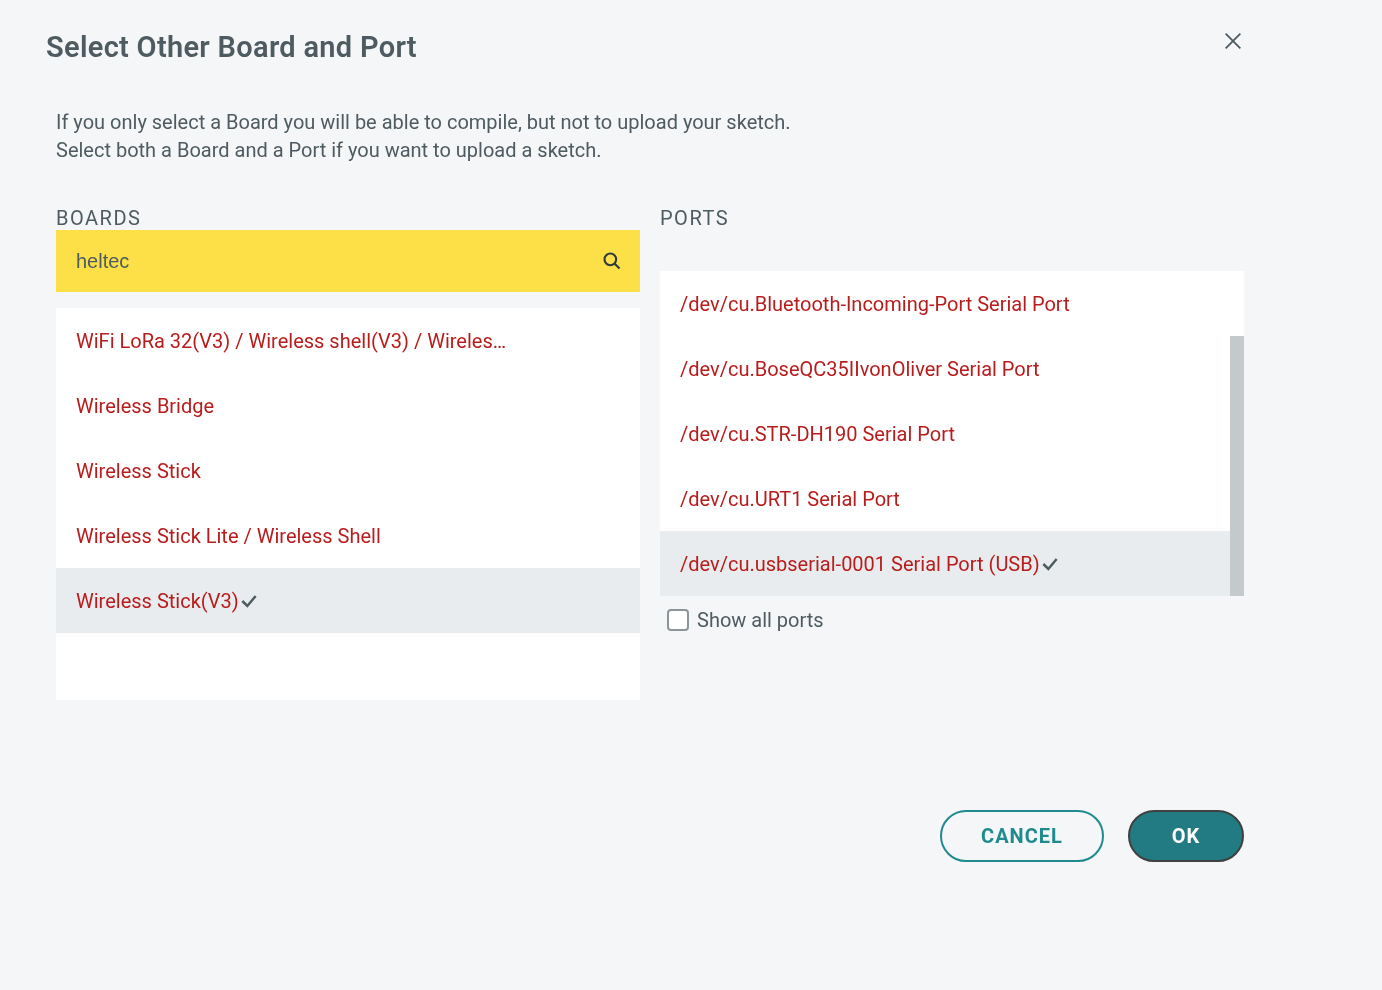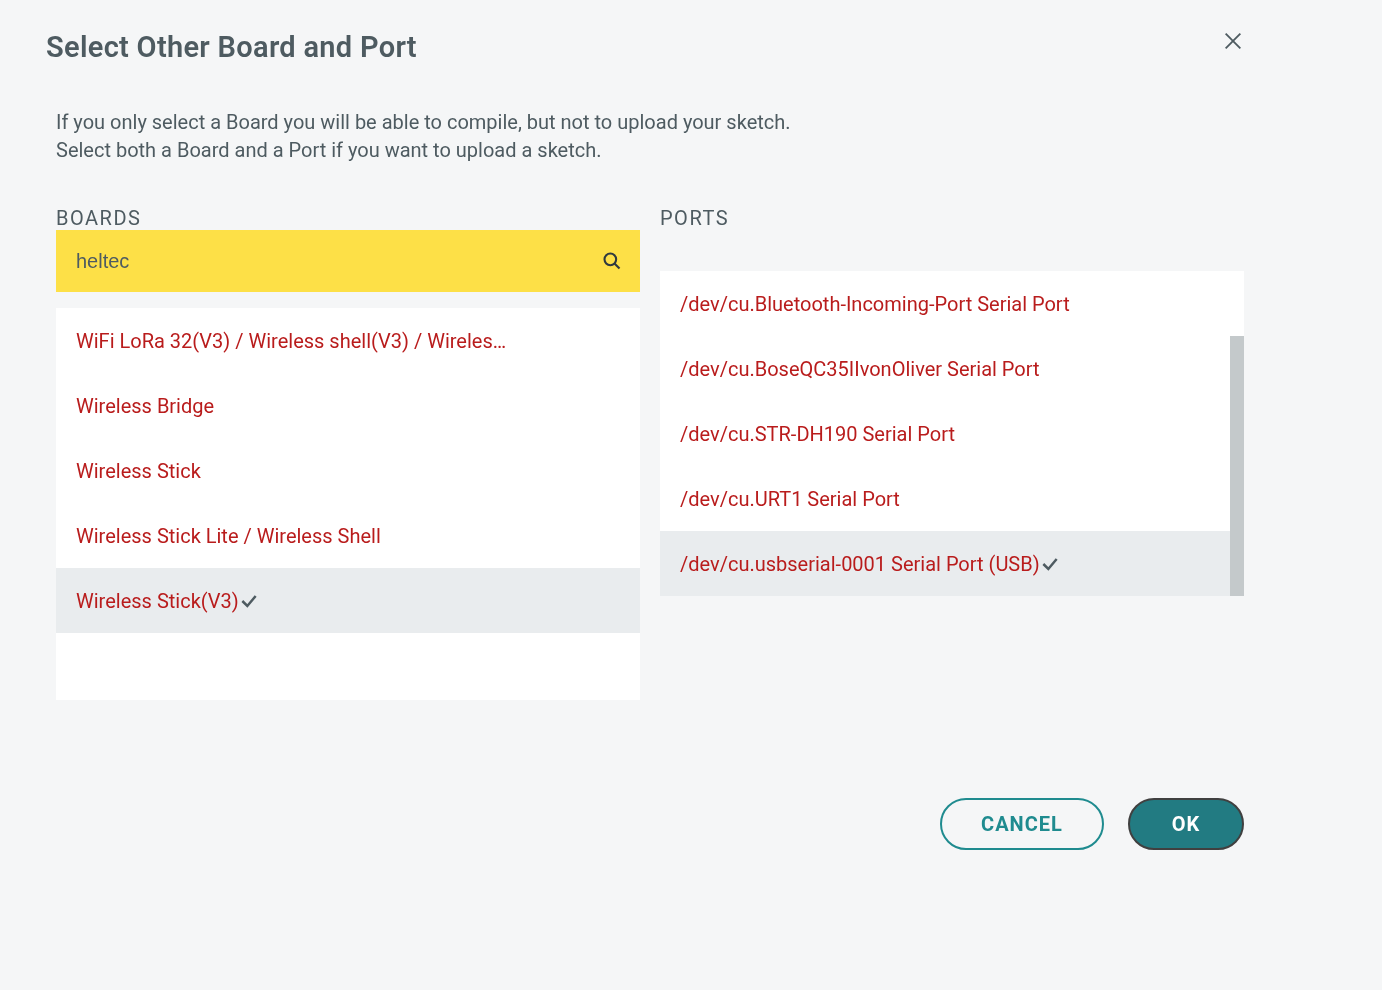--- a/index.html
+++ b/index.html
@@ -133,21 +133,21 @@
     .checkbox {
       width: 22px;
       height: 22px;
       border: 2px solid #8c969a;
       border-radius: 4px;
       background: #fff;
       cursor: pointer;
     }
     .button-row {
       position: absolute;
-      bottom: 48px;
+      bottom: 36px;
       right: 46px;
       display: flex;
       gap: 24px;
     }
     .btn {
       height: 52px;
       padding: 0 30px;
       border-radius: 26px;
       font-size: 20px;
       font-weight: 700;
@@ -253,19 +253,23 @@
           <span class="label">/dev/cu.URT1 Serial Port</span>
         </div>
         <div class="list-item selected">
           <span class="label">/dev/cu.usbserial-0001 Serial Port (USB)</span>
           <svg class="check-icon" viewBox="0 0 24 24">
             <polyline points="4 12 10 18 20 6"></polyline>
           </svg>
         </div>
         <div class="ports-scrollbar"></div>
     </div>
+    <div class="show-all-row">
+      <div class="checkbox"></div>
+      <span>Show all ports</span>
+    </div>
   </div>
 </div>
 
 <div class="button-row">
   <div class="btn btn-cancel">CANCEL</div>
   <div class="btn btn-ok">OK</div>
 </div>
 
 </body></html>

